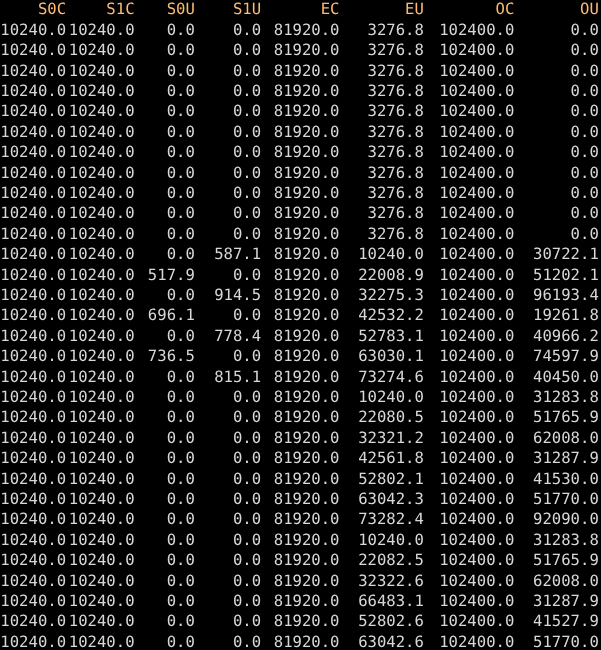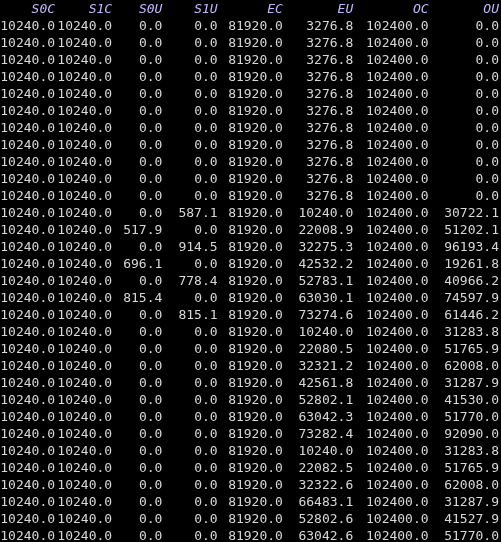--- a/index.html
+++ b/index.html
@@ -21,22 +21,21 @@
     border-collapse:collapse;
     width:100%;
   }
   th,td{
     padding:0 2px 0 0;
     text-align:right;
     white-space:pre;
     font-weight:400;
   }
   th[data-name="col-header"]{
-    color:#c4b5fd;
-    font-style:italic;
+    color:#fdba74;
   }
   
   col.c0{width:55px;}
   col.c1{width:55px;}
   col.c2{width:50px;}
   col.c3{width:55px;}
   col.c4{width:65px;}
   col.c5{width:70px;}
   col.c6{width:75px;}
   col.c7{width:70px;}
@@ -225,36 +224,36 @@
           <td data-name="cell">0.0</td>
           <td data-name="cell">778.4</td>
           <td data-name="cell">81920.0</td>
           <td data-name="cell">52783.1</td>
           <td data-name="cell">102400.0</td>
           <td data-name="cell">40966.2</td>
         </tr>
         <tr data-name="table-row">
           <td data-name="cell">10240.0</td>
           <td data-name="cell">10240.0</td>
-          <td data-name="cell">815.4</td>
+          <td data-name="cell">736.5</td>
           <td data-name="cell">0.0</td>
           <td data-name="cell">81920.0</td>
           <td data-name="cell">63030.1</td>
           <td data-name="cell">102400.0</td>
           <td data-name="cell">74597.9</td>
         </tr>
         <tr data-name="table-row">
           <td data-name="cell">10240.0</td>
           <td data-name="cell">10240.0</td>
           <td data-name="cell">0.0</td>
           <td data-name="cell">815.1</td>
           <td data-name="cell">81920.0</td>
           <td data-name="cell">73274.6</td>
           <td data-name="cell">102400.0</td>
-          <td data-name="cell">61446.2</td>
+          <td data-name="cell">40450.0</td>
         </tr>
         <tr data-name="table-row">
           <td data-name="cell">10240.0</td>
           <td data-name="cell">10240.0</td>
           <td data-name="cell">0.0</td>
           <td data-name="cell">0.0</td>
           <td data-name="cell">81920.0</td>
           <td data-name="cell">10240.0</td>
           <td data-name="cell">102400.0</td>
           <td data-name="cell">31283.8</td>

